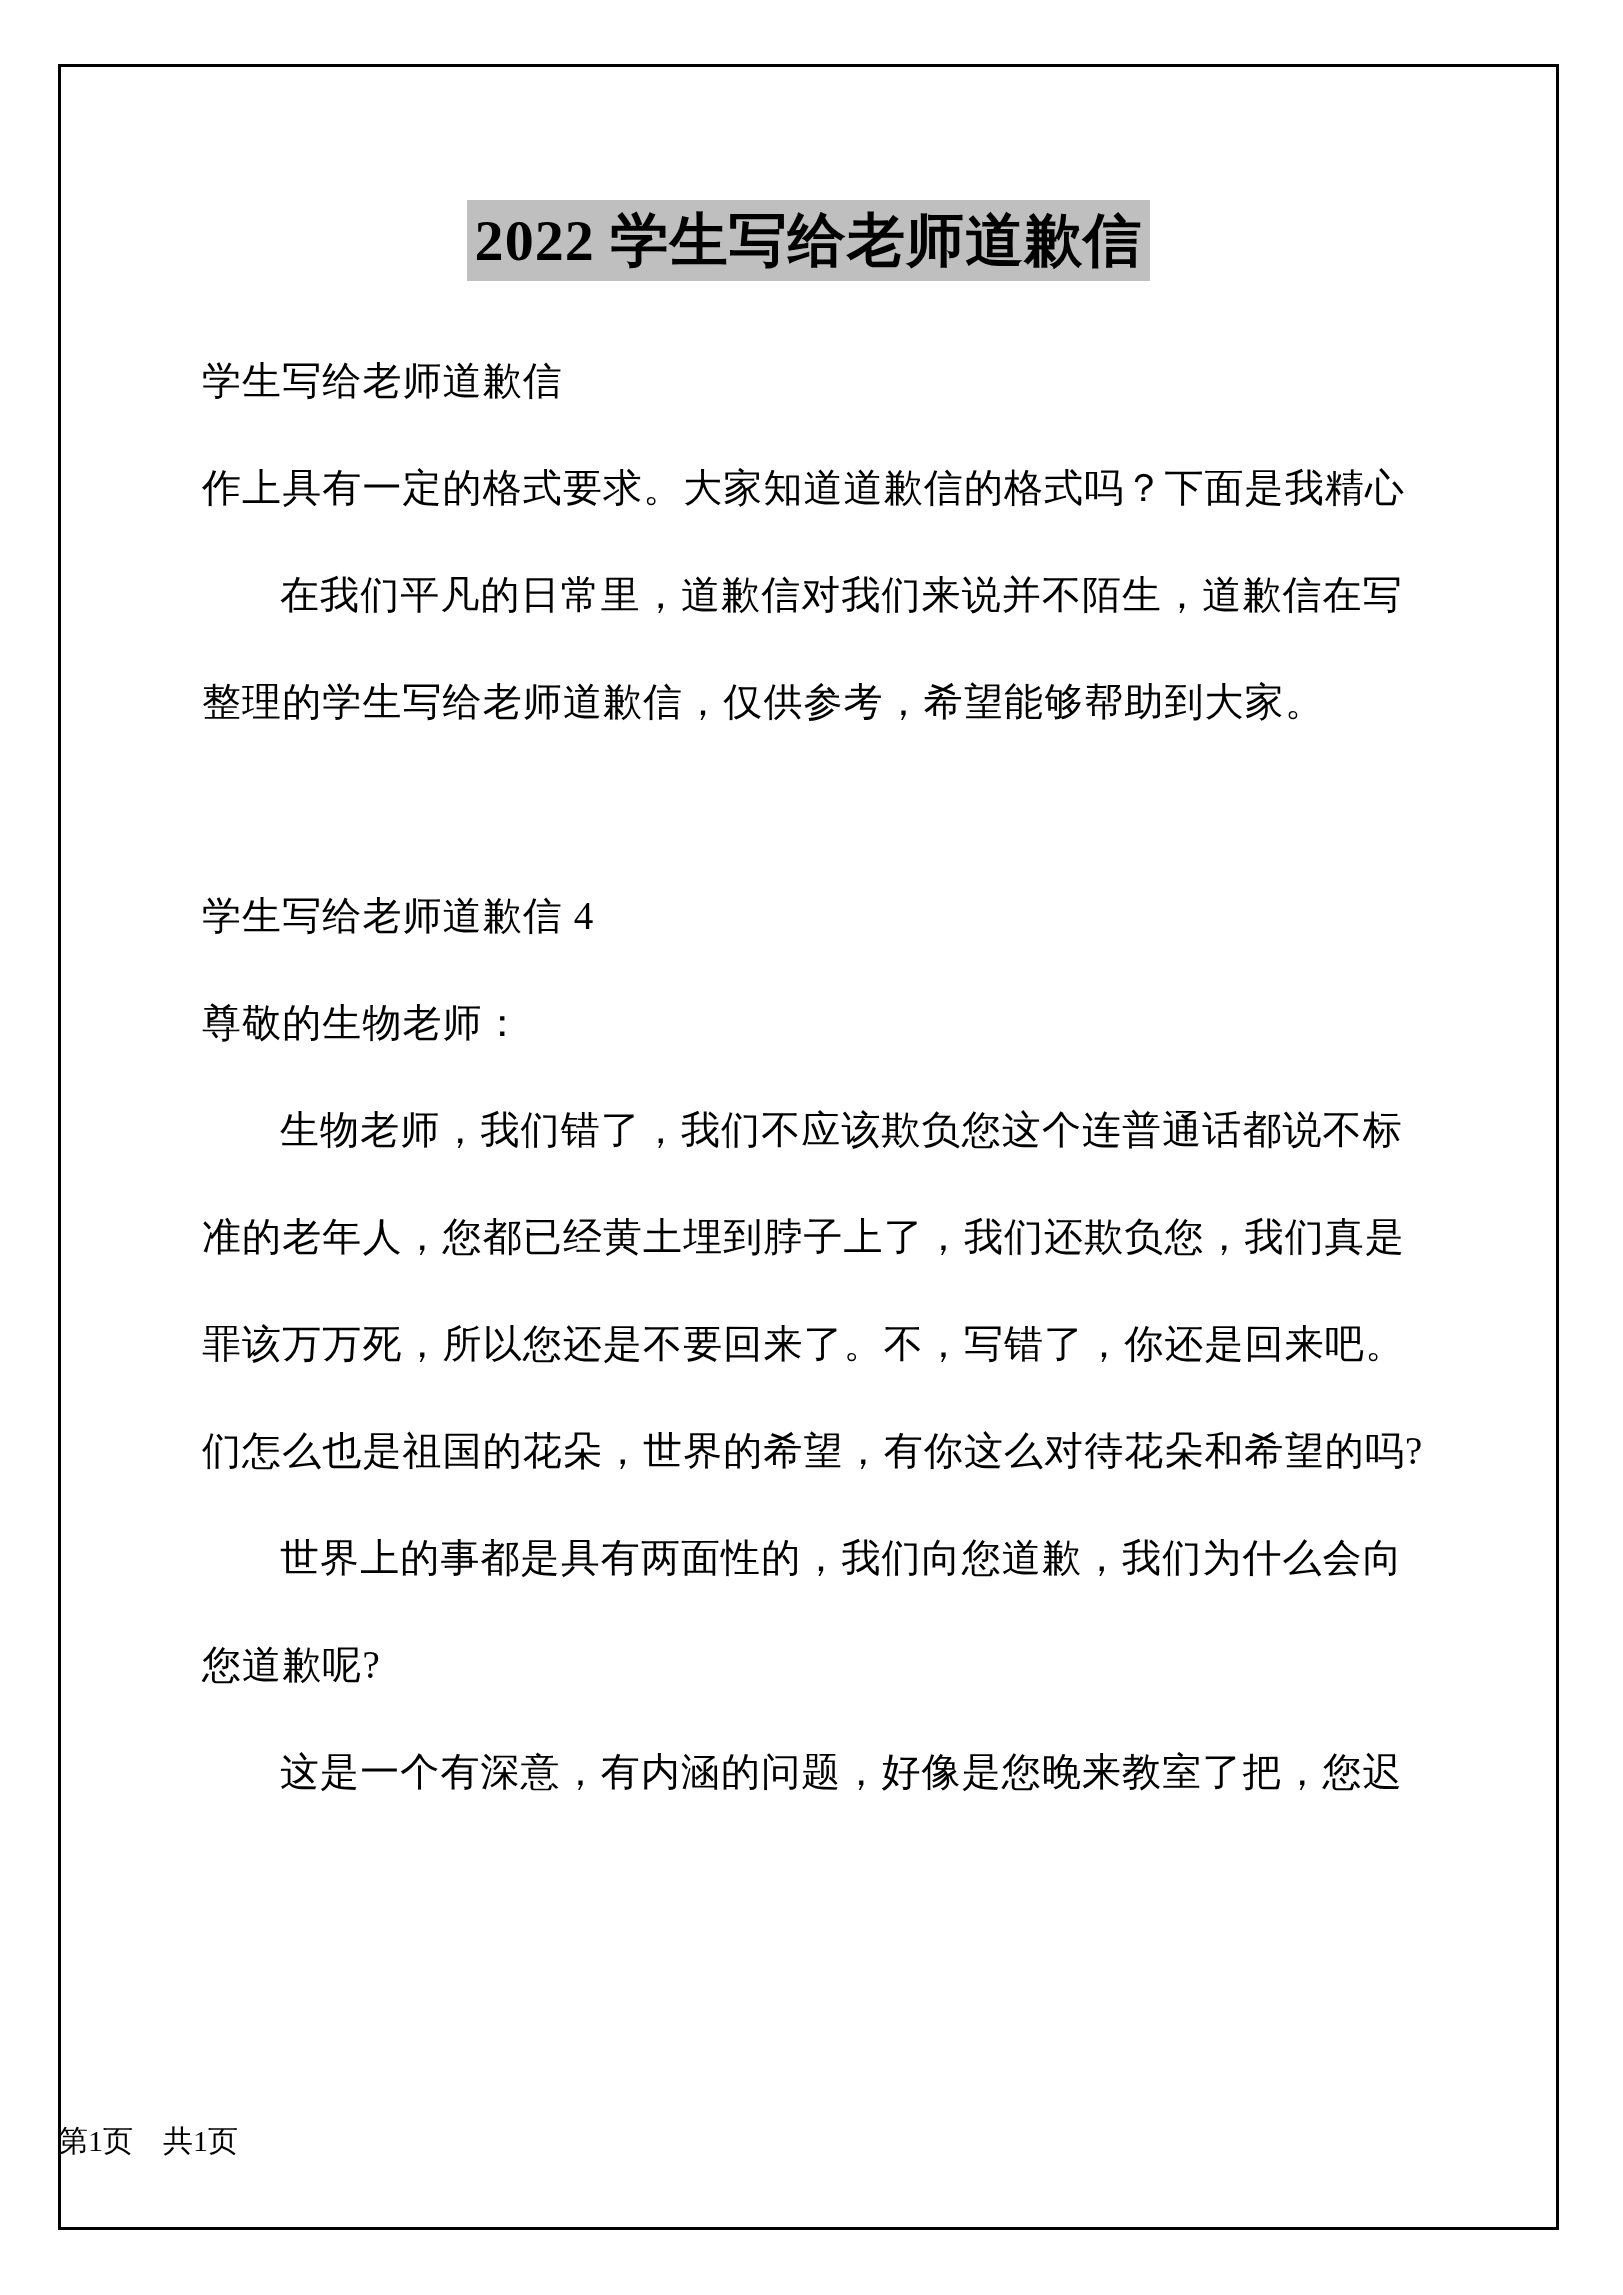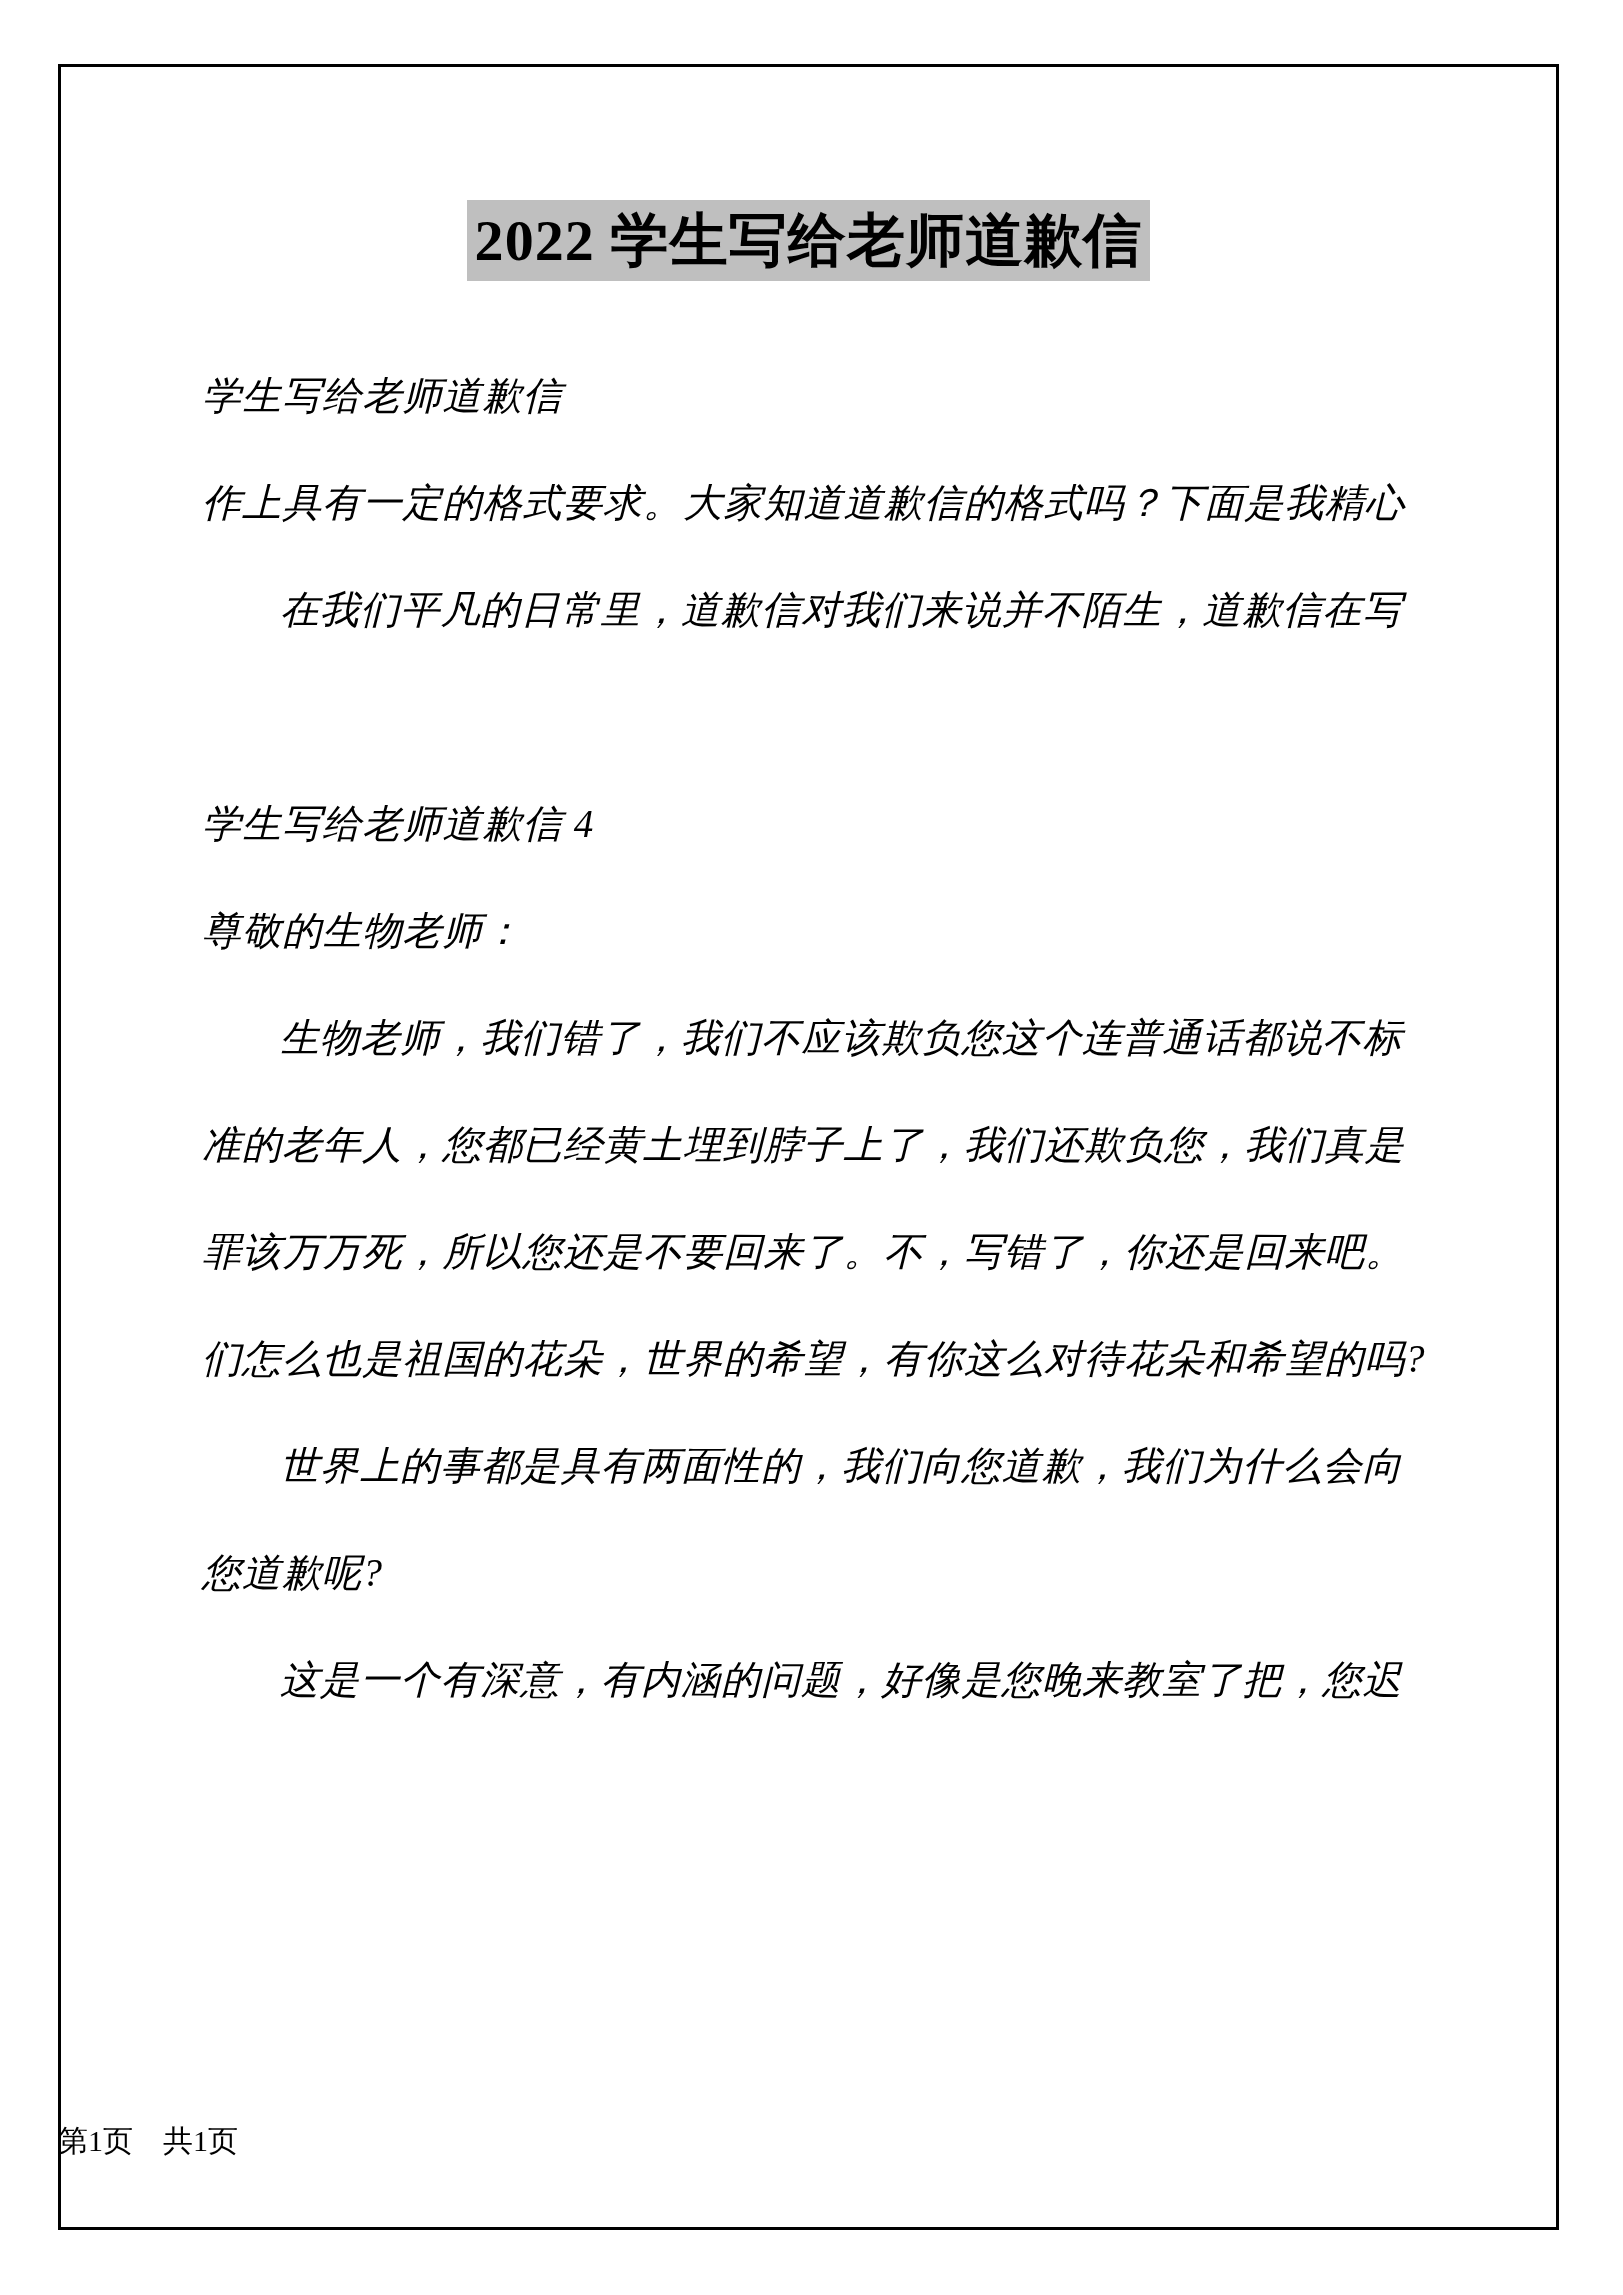--- a/index.html
+++ b/index.html
@@ -38,25 +38,24 @@
     background: #bfbfbf;
     font-size: 58px;
     line-height: 81px;
     font-weight: bold;
     padding: 0 7.9px;
     letter-spacing: 1.1px;
   }
   .body-text {
     position: absolute;
     left: 202px;
-    top: 342px;
+    top: 327px;
     width: 1251px;
     font-size: 39px;
     line-height: 107px;
-    font-style: italic;
     letter-spacing: 1.1px;
   }
   .line {
     white-space: nowrap;
     height: 107px;
   }
   .line.indent {
     text-indent: 2em;
   }
   .footer {
@@ -82,20 +81,21 @@
   <div class="page-border"></div>
 
   <div class="title-row">
     <span class="title-highlight" style="background-color: rgb(191, 191, 191);">2022 学生写给老师道歉信</span>
   </div>
 
   <div class="body-text">
       <div class="line">学生写给老师道歉信</div>
       <div class="line">作上具有一定的格式要求。大家知道道歉信的格式吗？下面是我精心</div>
       <div class="line indent">在我们平凡的日常里，道歉信对我们来说并不陌生，道歉信在写</div>
+      <div class="line">整理的学生写给老师道歉信，仅供参考，希望能够帮助到大家。</div>
       <div class="line"></div>
       <div class="line">学生写给老师道歉信 4</div>
       <div class="line">尊敬的生物老师：</div>
       <div class="line indent">生物老师，我们错了，我们不应该欺负您这个连普通话都说不标</div>
       <div class="line">准的老年人，您都已经黄土埋到脖子上了，我们还欺负您，我们真是</div>
       <div class="line">罪该万万死，所以您还是不要回来了。不，写错了，你还是回来吧。</div>
       <div class="line">们怎么也是祖国的花朵，世界的希望，有你这么对待花朵和希望的吗?</div>
       <div class="line indent">世界上的事都是具有两面性的，我们向您道歉，我们为什么会向</div>
       <div class="line">您道歉呢?</div>
       <div class="line indent">这是一个有深意，有内涵的问题，好像是您晚来教室了把，您迟</div>

